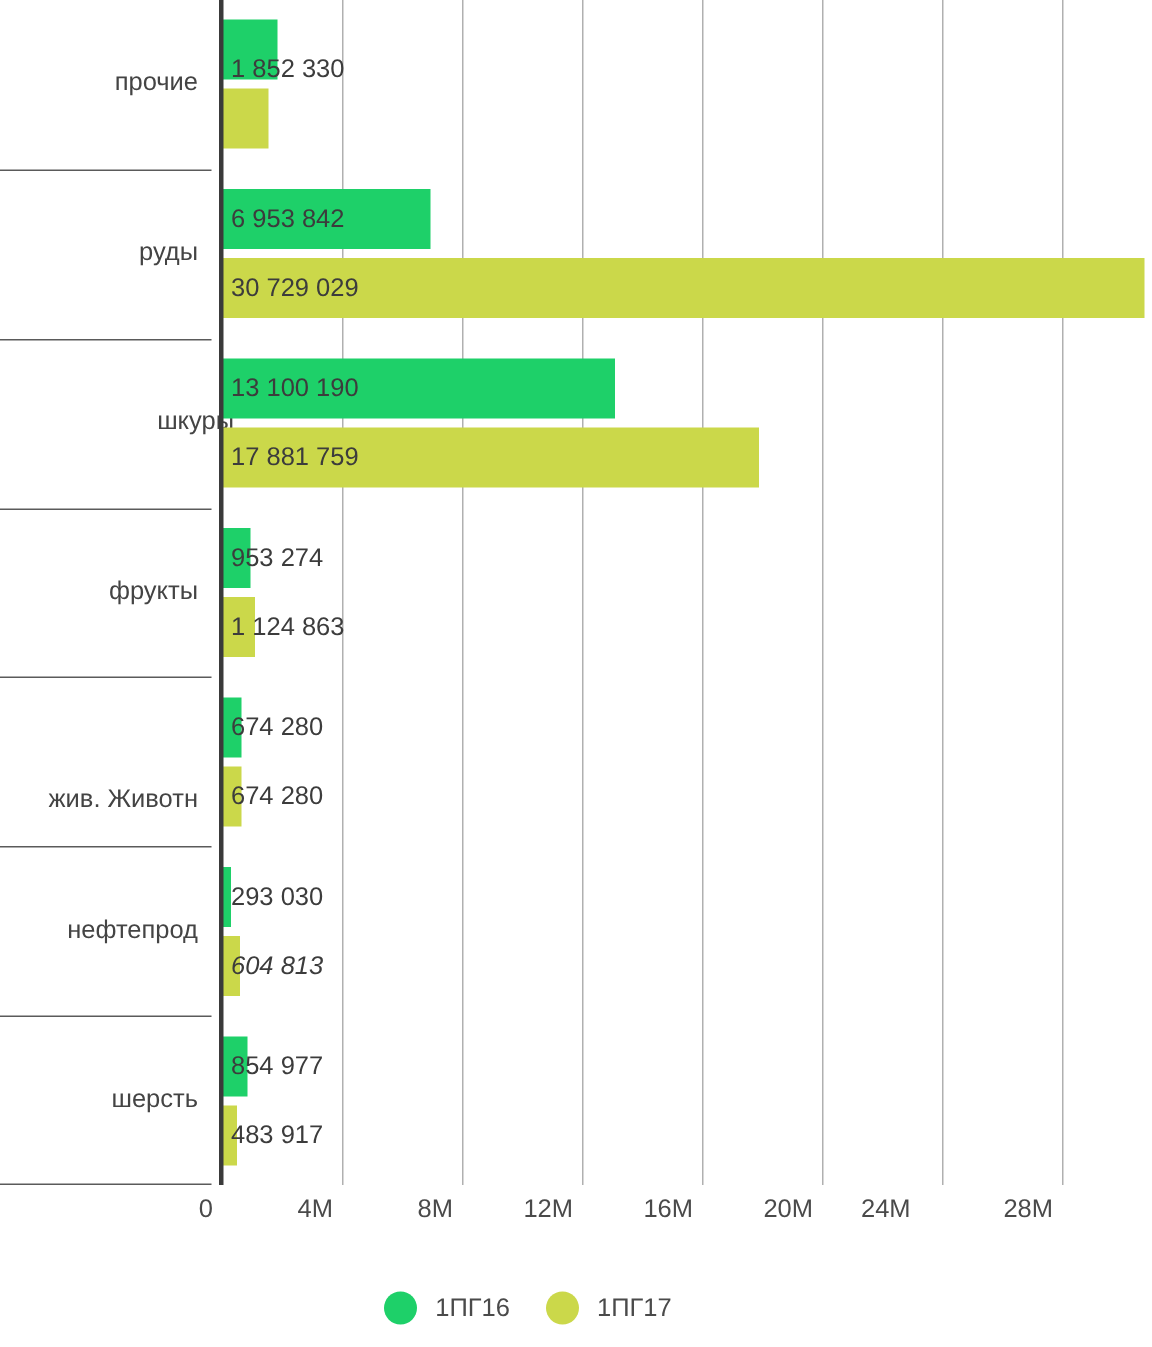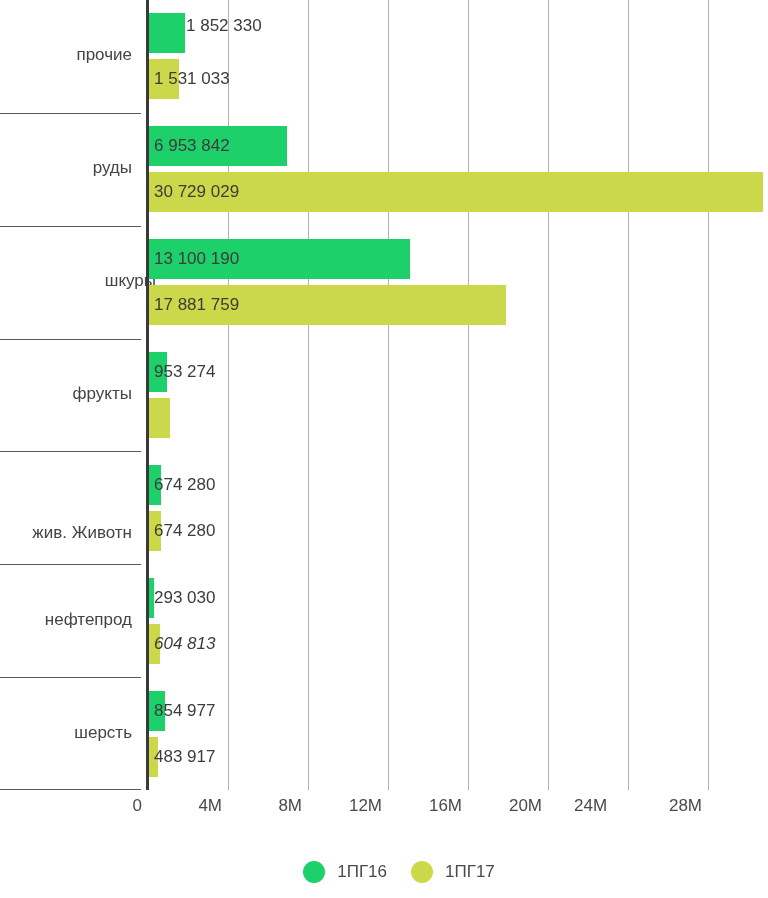--- a/index.html
+++ b/index.html
@@ -116,21 +116,20 @@
   #legend {
     position: absolute;
     left: 0px;
     top: 852px;
     width: 704px;
     height: 40px;
     display: flex;
     align-items: center;
     justify-content: center;
     gap: 24px;
-    margin-left: 47px;
   }
   .legend-item {
     display: flex;
     align-items: center;
     gap: 12px;
   }
   .legend-swatch {
     width: 22px;
     height: 22px;
     border-radius: 50%;
@@ -166,43 +165,43 @@
         <div class="row-separator" style="top: 451px;"></div>
         <div class="row-separator" style="top: 564px;"></div>
         <div class="row-separator" style="top: 677px;"></div>
         <div class="row-separator" style="top: 789px;"></div>
       </div>
 
     <div id="rows">
         <div class="cat-row" style="top: 0px; height: 112.857px;">
           <div class="cat-label" style="top: 45.4286px;">прочие</div>
           <div class="bar series-a" style="top: 13.4286px; width: 37.0466px; background: rgb(30, 208, 105);"></div>
-          <div class="bar-value" style="top: 6px; left: 148px; margin-left: 32px;">1 852 330</div>
+          <div class="bar-value" style="top: 26px; left: 148px;">1 852 330</div>
           <div class="bar series-b" style="top: 59.4286px; width: 30.6207px; background: rgb(203, 216, 74);"></div>
-          <div class="bar-value" style="top: 59.4286px; left: 148px;">1 531 033</div>
         </div>
         <div class="cat-row" style="top: 112.857px; height: 112.857px;">
           <div class="cat-label" style="top: 45.4286px;">руды</div>
           <div class="bar series-a" style="top: 13.4286px; width: 139.077px; background: rgb(30, 208, 105);"></div>
           <div class="bar-value" style="top: 13.4286px; left: 148px;">6 953 842</div>
           <div class="bar series-b" style="top: 59.4286px; width: 614.581px; background: rgb(203, 216, 74);"></div>
           <div class="bar-value" style="top: 59.4286px; left: 148px;">30 729 029</div>
         </div>
         <div class="cat-row" style="top: 225.714px; height: 112.857px;">
           <div class="cat-label" style="top: 45.4286px; margin-left: 24px;">шкуры</div>
           <div class="bar series-a" style="top: 13.4286px; width: 262.004px; background: rgb(30, 208, 105);"></div>
           <div class="bar-value" style="top: 13.4286px; left: 148px;">13 100 190</div>
           <div class="bar series-b" style="top: 59.4286px; width: 357.635px; background: rgb(203, 216, 74);"></div>
           <div class="bar-value" style="top: 59.4286px; left: 148px;">17 881 759</div>
         </div>
         <div class="cat-row" style="top: 338.571px; height: 112.857px;">
           <div class="cat-label" style="top: 45.4286px;">фрукты</div>
           <div class="bar series-a" style="top: 13.4286px; width: 19.0655px; background: rgb(30, 208, 105);"></div>
           <div class="bar-value" style="top: 13.4286px; left: 148px;">953 274</div>
           <div class="bar series-b" style="top: 59.4286px; width: 22.4973px; background: rgb(203, 216, 74);"></div>
+          <div class="bar-value" style="top: 59.4286px; left: 148px;">1 124 863</div>
         </div>
         <div class="cat-row" style="top: 451.429px; height: 112.857px;">
           <div class="cat-label" style="top: 45.4286px; margin-top: 26px;">жив. Животн</div>
           <div class="bar series-a" style="top: 13.4286px; width: 13.4856px; background: rgb(30, 208, 105);"></div>
           <div class="bar-value" style="top: 13.4286px; left: 148px;">674 280</div>
           <div class="bar series-b" style="top: 59.4286px; width: 13.4856px; background: rgb(203, 216, 74);"></div>
           <div class="bar-value" style="top: 59.4286px; left: 148px;">674 280</div>
         </div>
         <div class="cat-row" style="top: 564.286px; height: 112.857px;">
           <div class="cat-label" style="top: 45.4286px; text-align: right;">нефтепрод</div>

